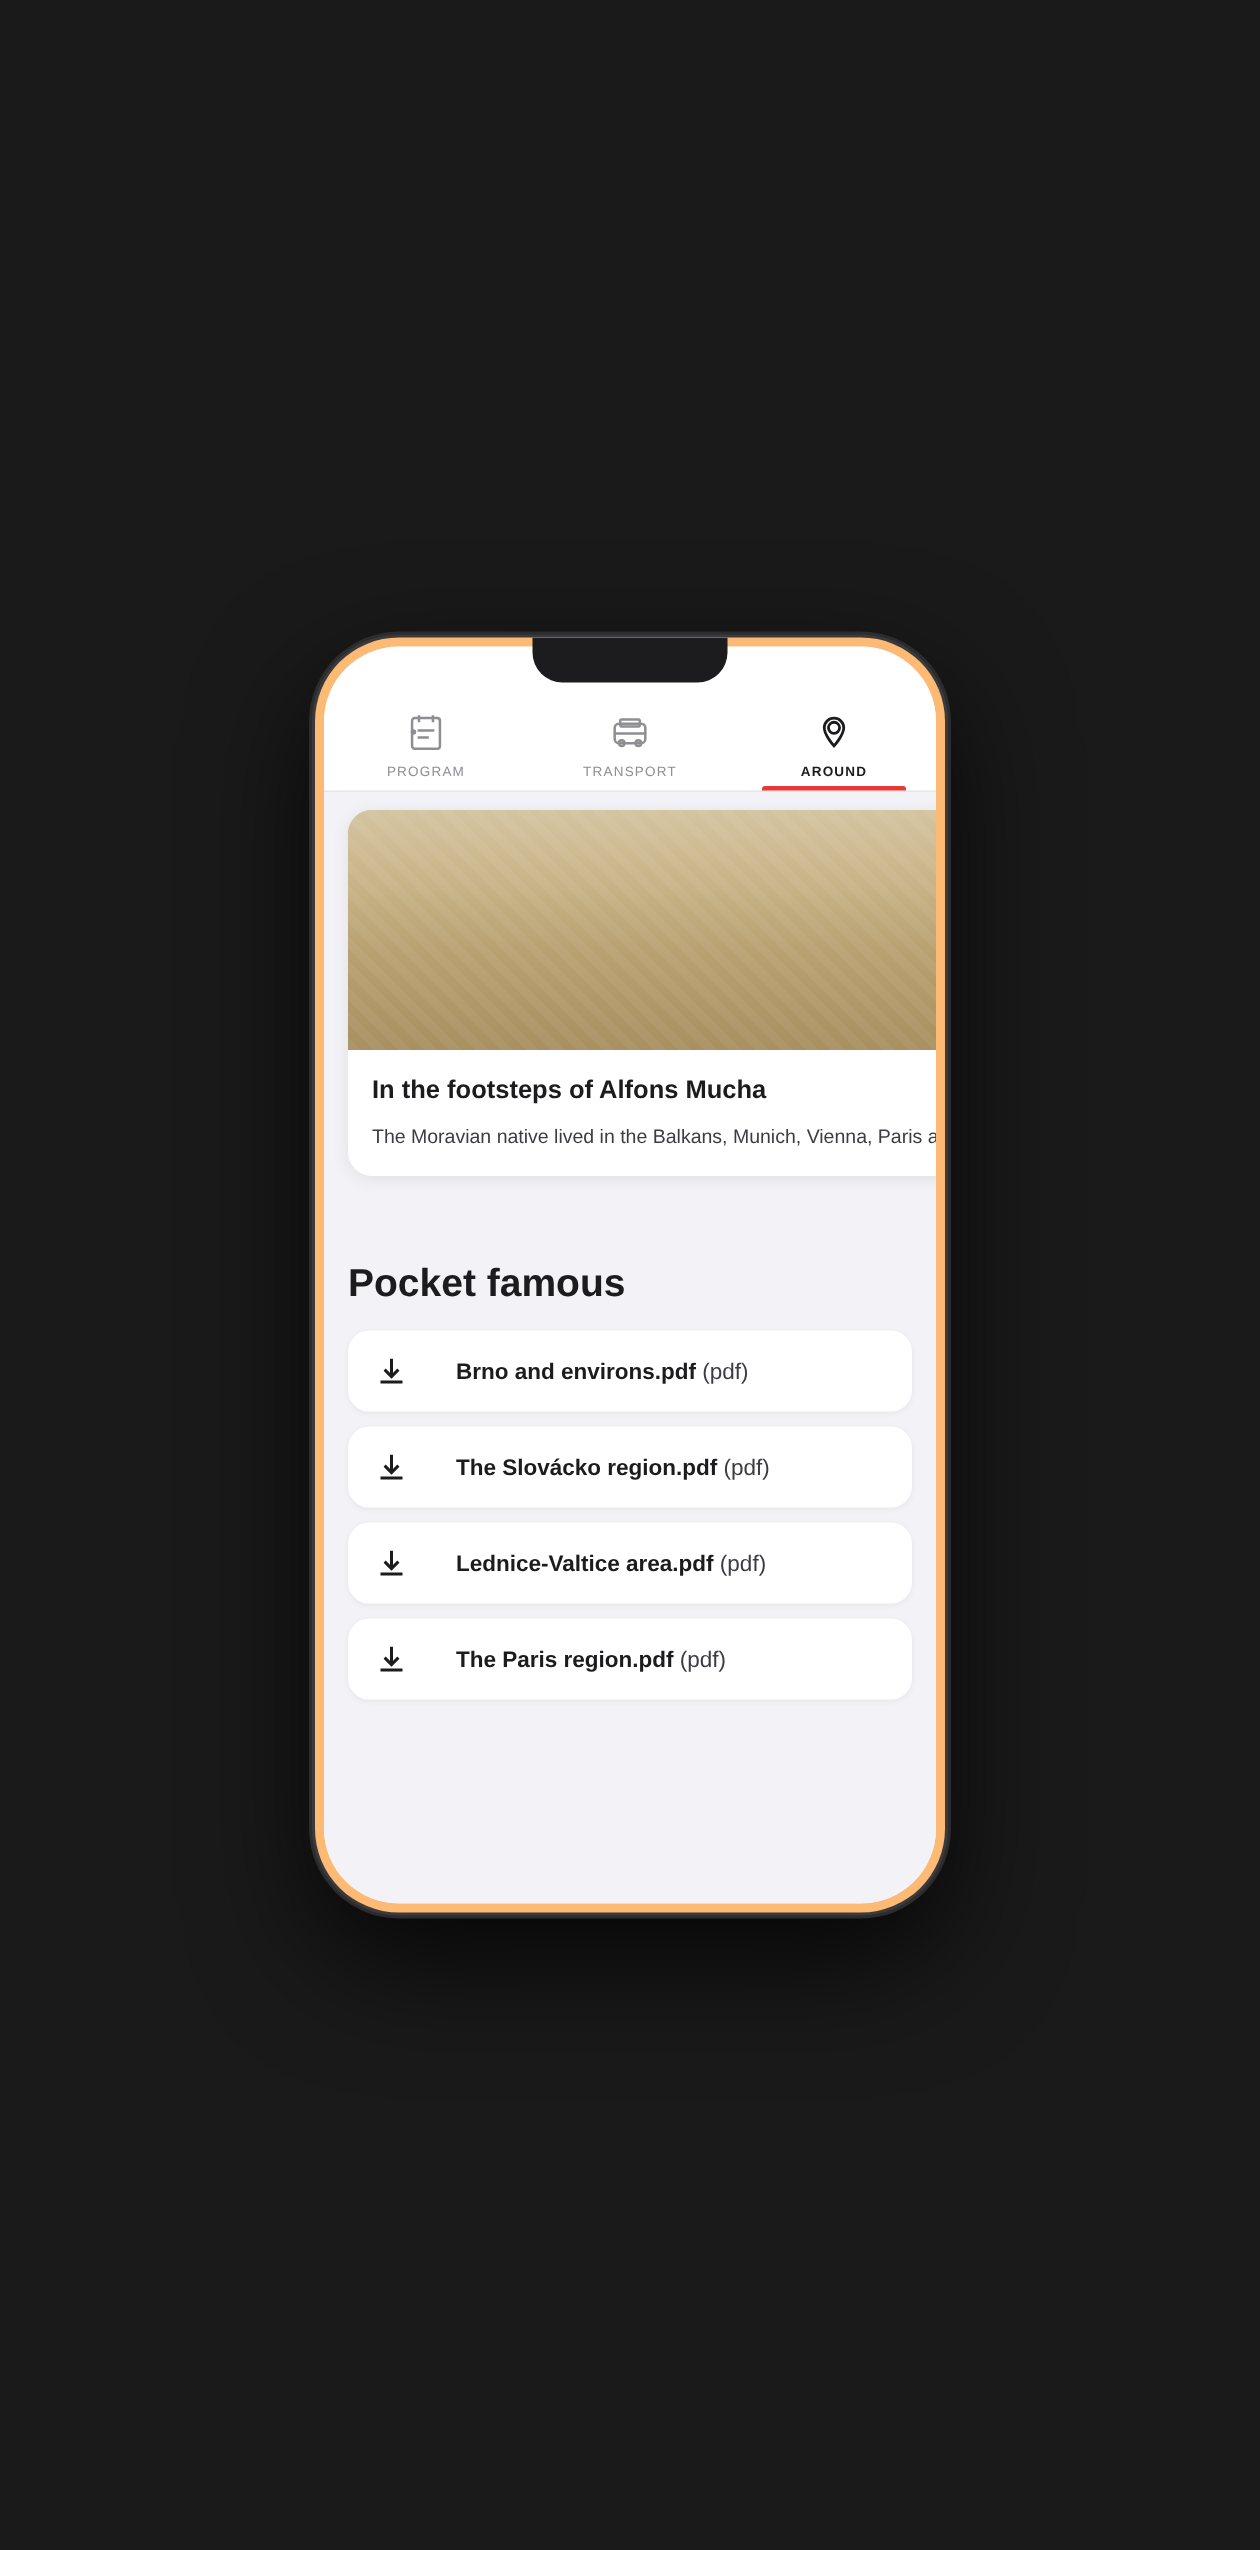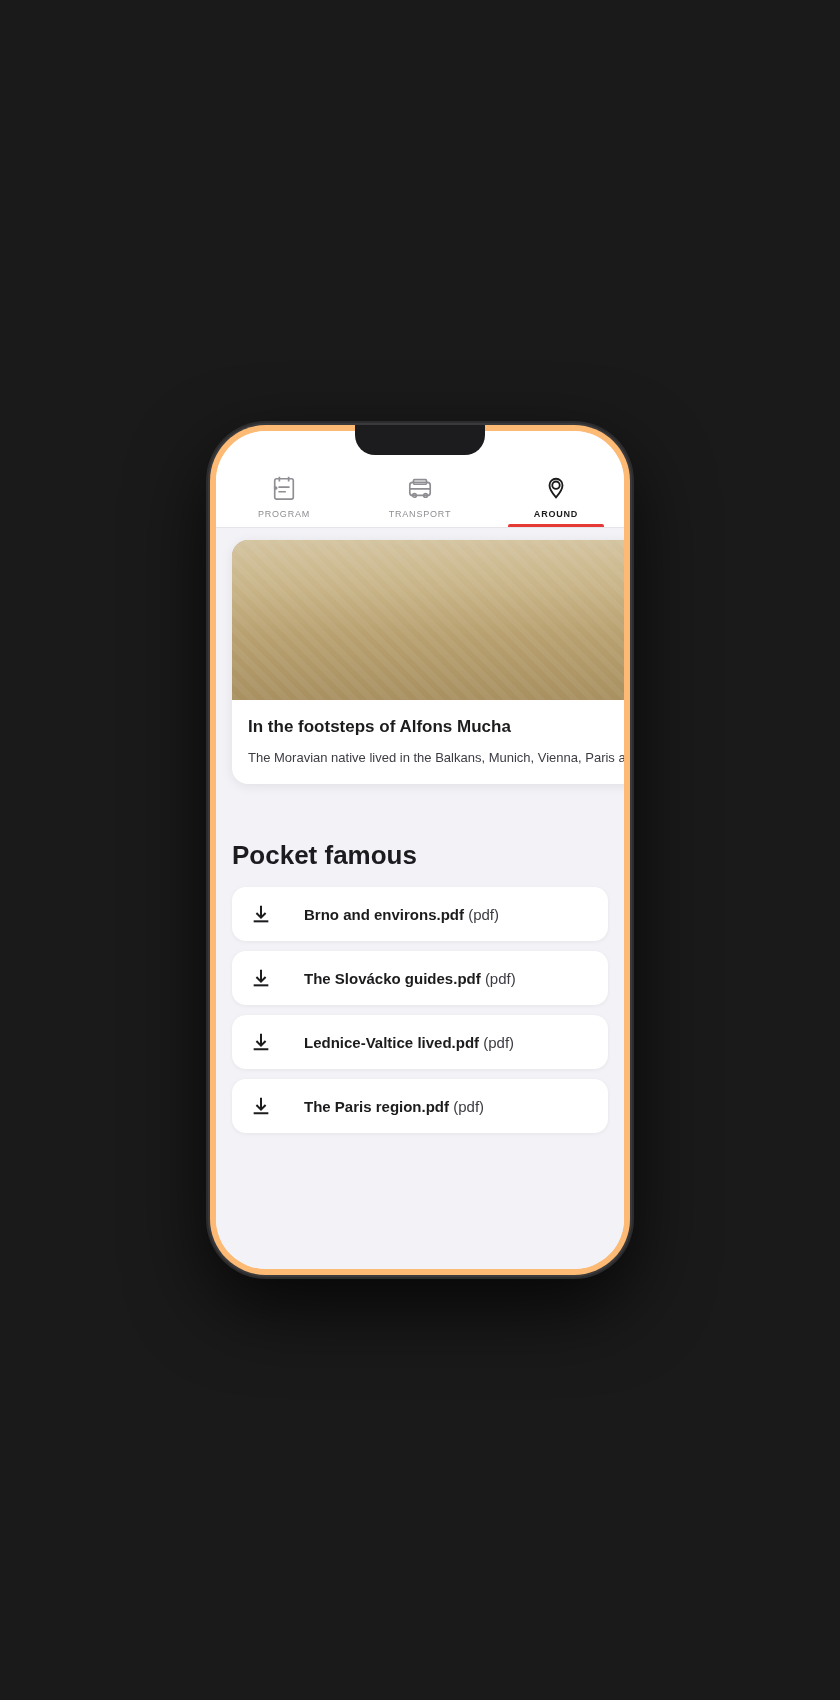--- a/index.html
+++ b/index.html
@@ -365,32 +365,32 @@
             <span class="guide-ext"> (pdf)</span>
           </span>
         </div>
 
         <div class="guide-item">
           <svg class="download-icon" viewBox="0 0 24 24" fill="none" stroke="currentColor" stroke-width="2.2">
             <path d="M12 3v13M7 11l5 5 5-5"></path>
             <path d="M4 20h16"></path>
           </svg>
           <span class="guide-name">
-            <strong>The Slovácko guides.pdf</strong>
+            <strong>The Slovácko region.pdf</strong>
             <span class="guide-ext"> (pdf)</span>
           </span>
         </div>
 
         <div class="guide-item">
           <svg class="download-icon" viewBox="0 0 24 24" fill="none" stroke="currentColor" stroke-width="2.2">
             <path d="M12 3v13M7 11l5 5 5-5"></path>
             <path d="M4 20h16"></path>
           </svg>
           <span class="guide-name">
-            <strong>Lednice-Valtice lived.pdf</strong>
+            <strong>Lednice-Valtice area.pdf</strong>
             <span class="guide-ext"> (pdf)</span>
           </span>
         </div>
 
 
         <div class="guide-item">
           <svg class="download-icon" viewBox="0 0 24 24" fill="none" stroke="currentColor" stroke-width="2.2">
             <path d="M12 3v13M7 11l5 5 5-5"></path>
             <path d="M4 20h16"></path>
           </svg>

